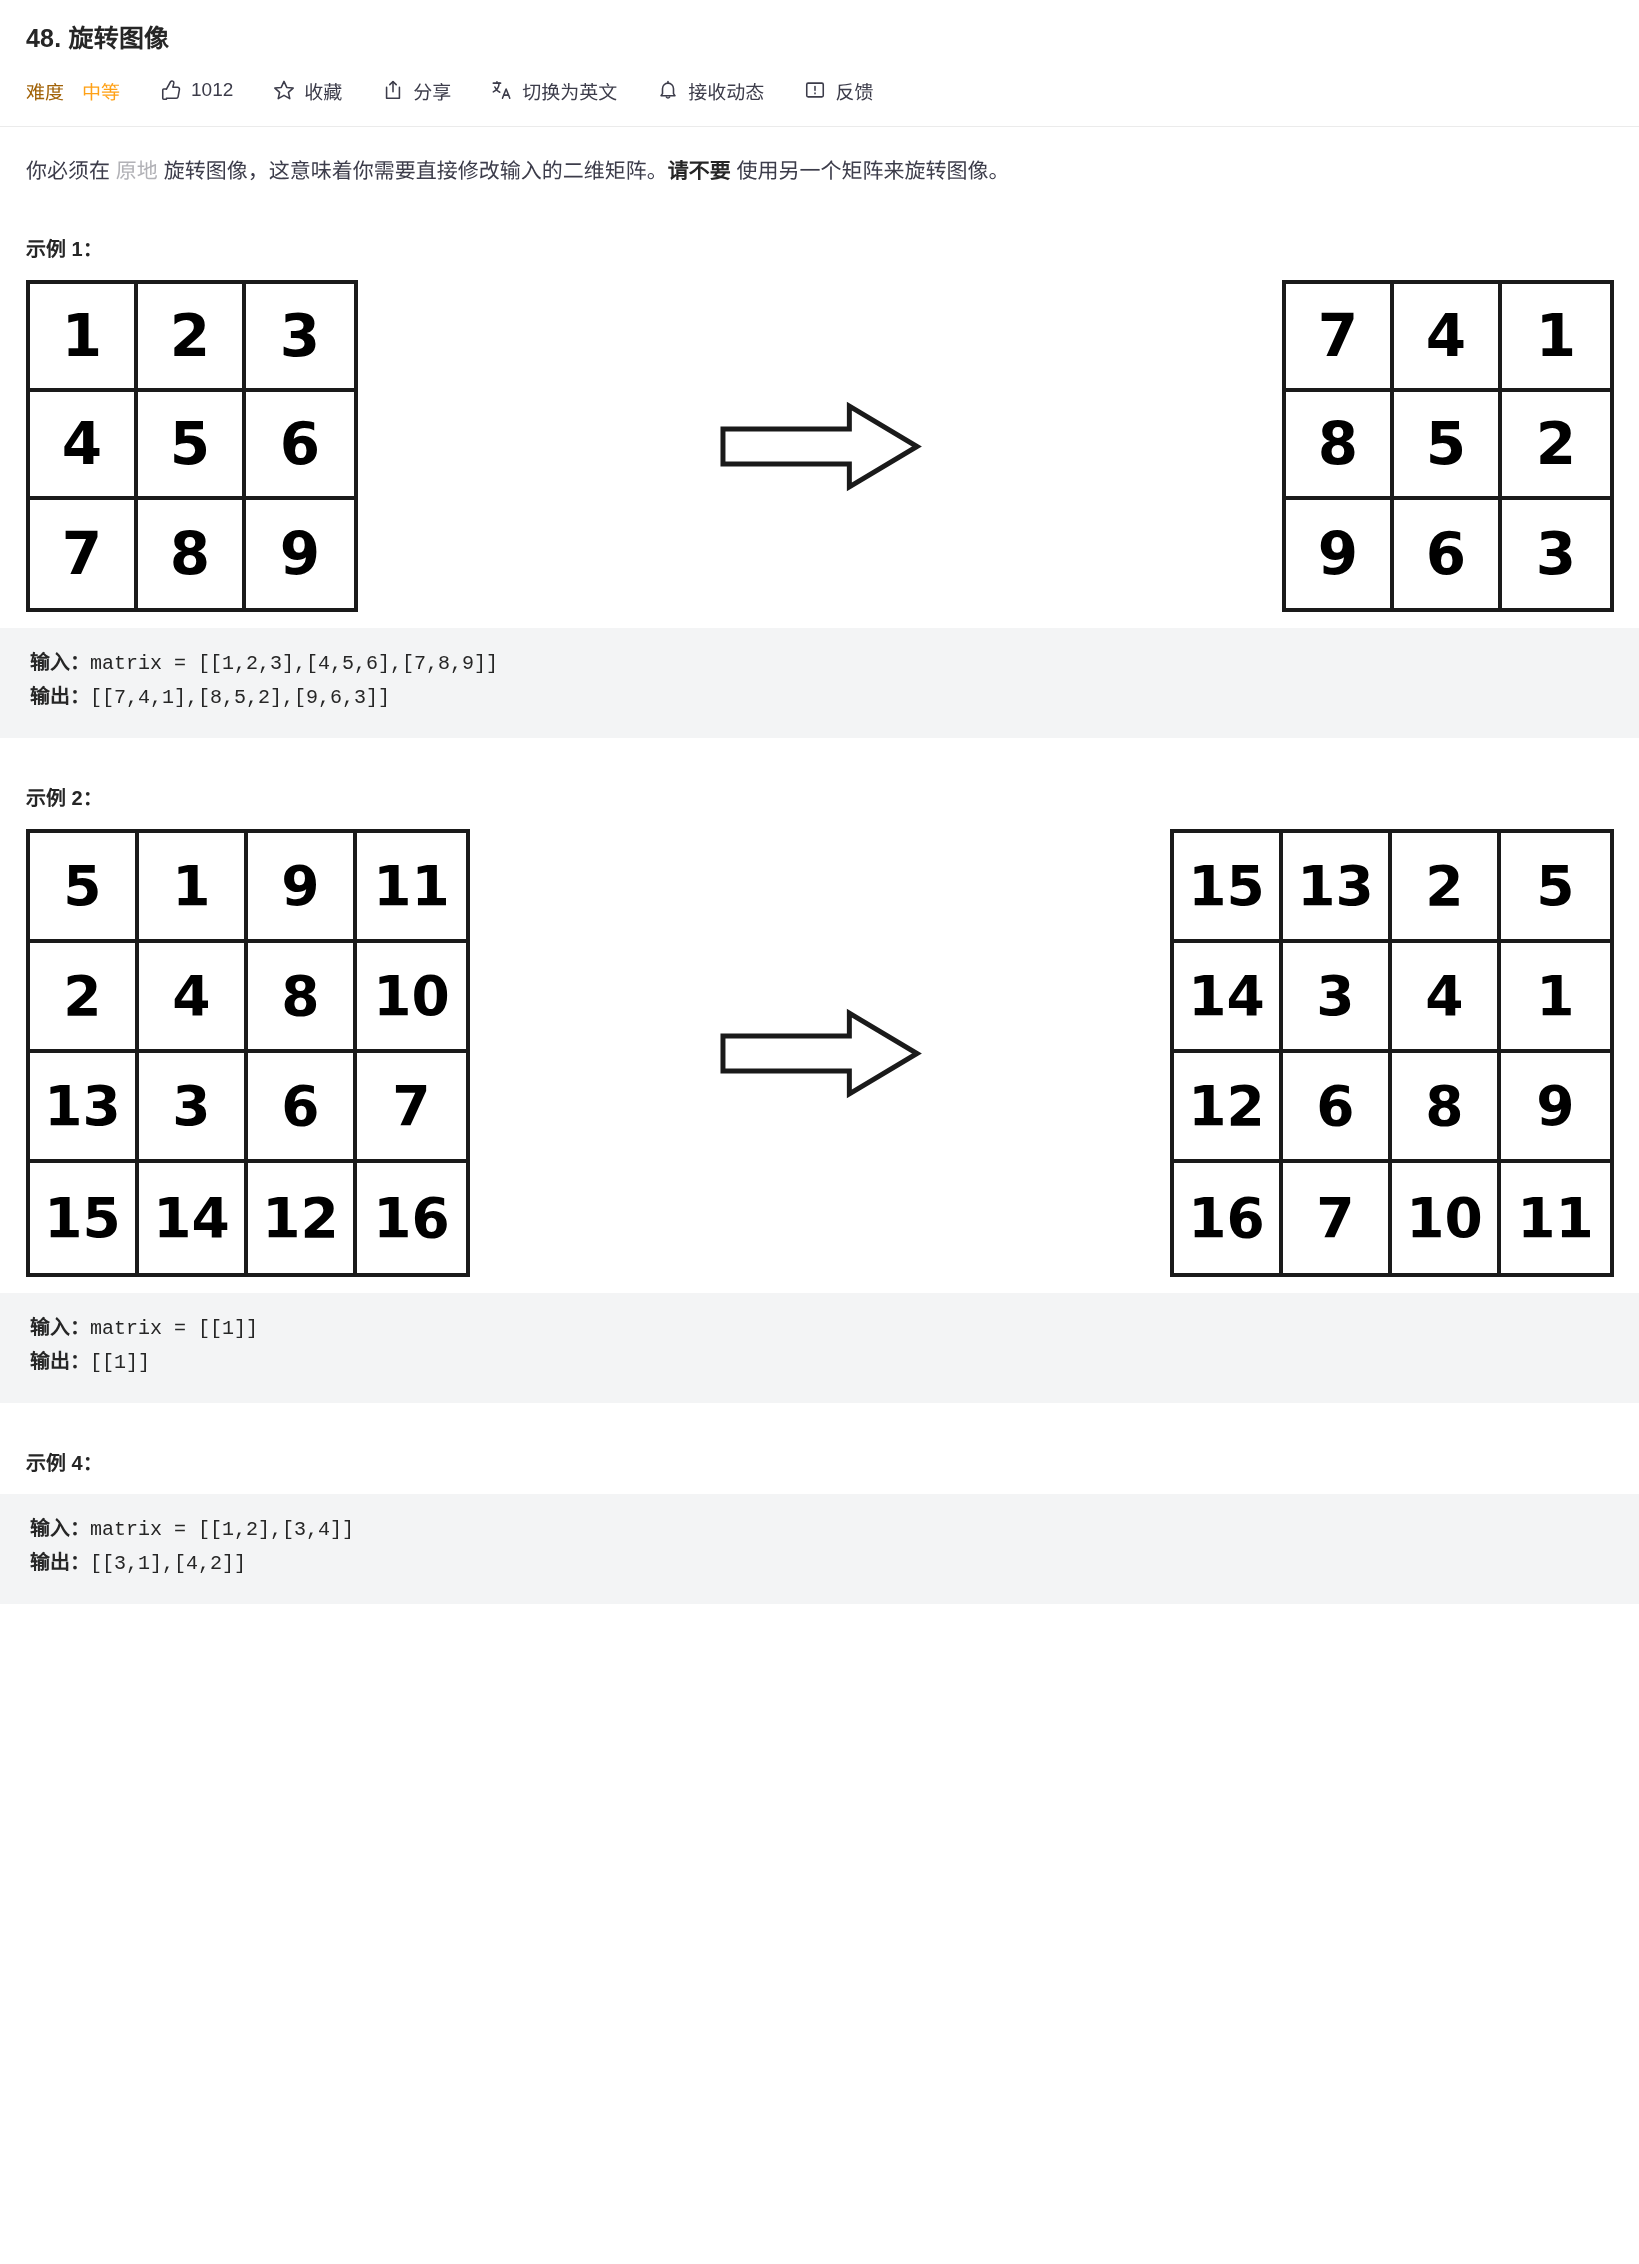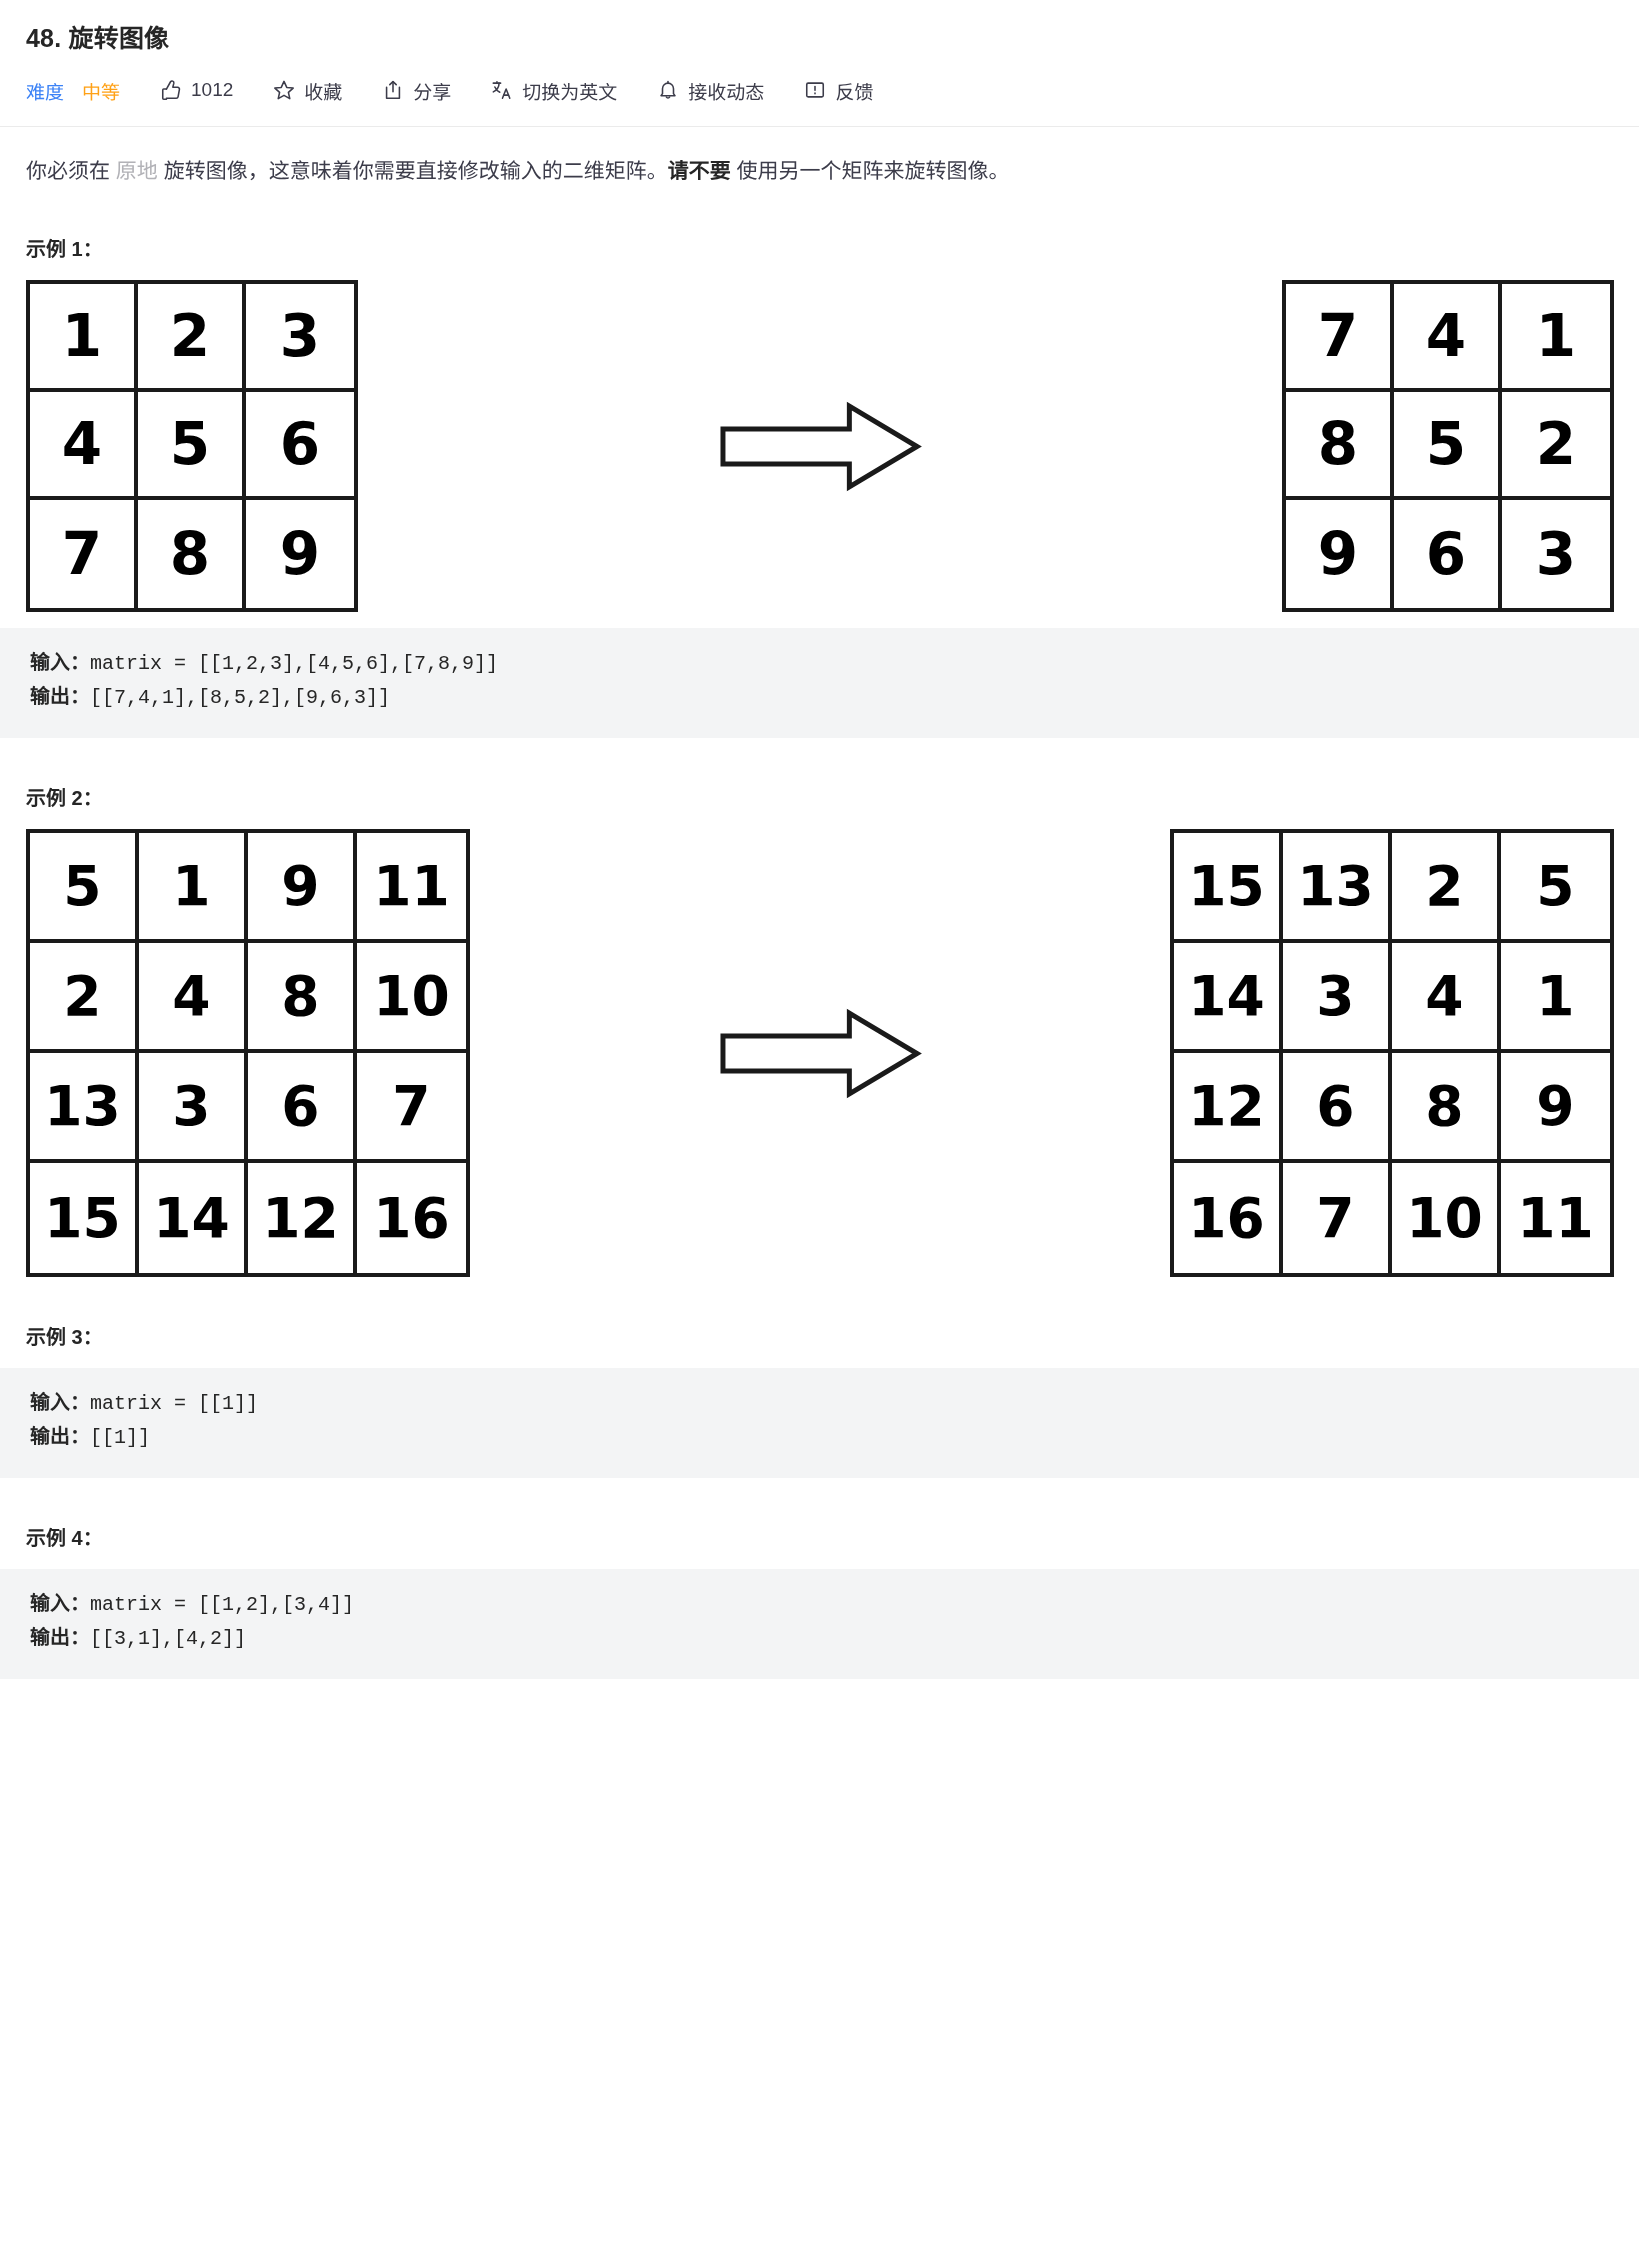--- a/index.html
+++ b/index.html
@@ -39,21 +39,21 @@
     white-space: nowrap;
   }
   .meta-item {
     display: flex;
     align-items: center;
     gap: 9px;
     margin-right: 40px;
     cursor: pointer;
   }
   .meta-item.static { cursor: default; }
-  .meta-label { color: #3b82f6; }
+  .meta-label { color: #a16207; }
   .difficulty-value {
     color: #ffa116;
     margin-left: 9px;
   }
   .meta-icon {
     display: inline-flex;
     align-items: center;
     justify-content: center;
     width: 22px;
     height: 22px;
@@ -329,21 +329,20 @@
         <div class="cell">8</div>
         <div class="cell last-col">9</div>
         <div class="cell last-row">16</div>
         <div class="cell last-row">7</div>
         <div class="cell last-row">10</div>
         <div class="cell last-col last-row">11</div>
       </div>
   </div>
 
 
-  <div class="example-heading">示例 3：</div>
 
   <pre class="code-block"><span class="label">输入：</span><span>matrix = [[1]]</span>
 <span class="label">输出：</span><span>[[1]]</span></pre>
 
   <div class="example-heading">示例 4：</div>
 
   <pre class="code-block"><span class="label">输入：</span><span>matrix = [[1,2],[3,4]]</span>
 <span class="label">输出：</span><span>[[3,1],[4,2]]</span></pre>
 
 </div>

